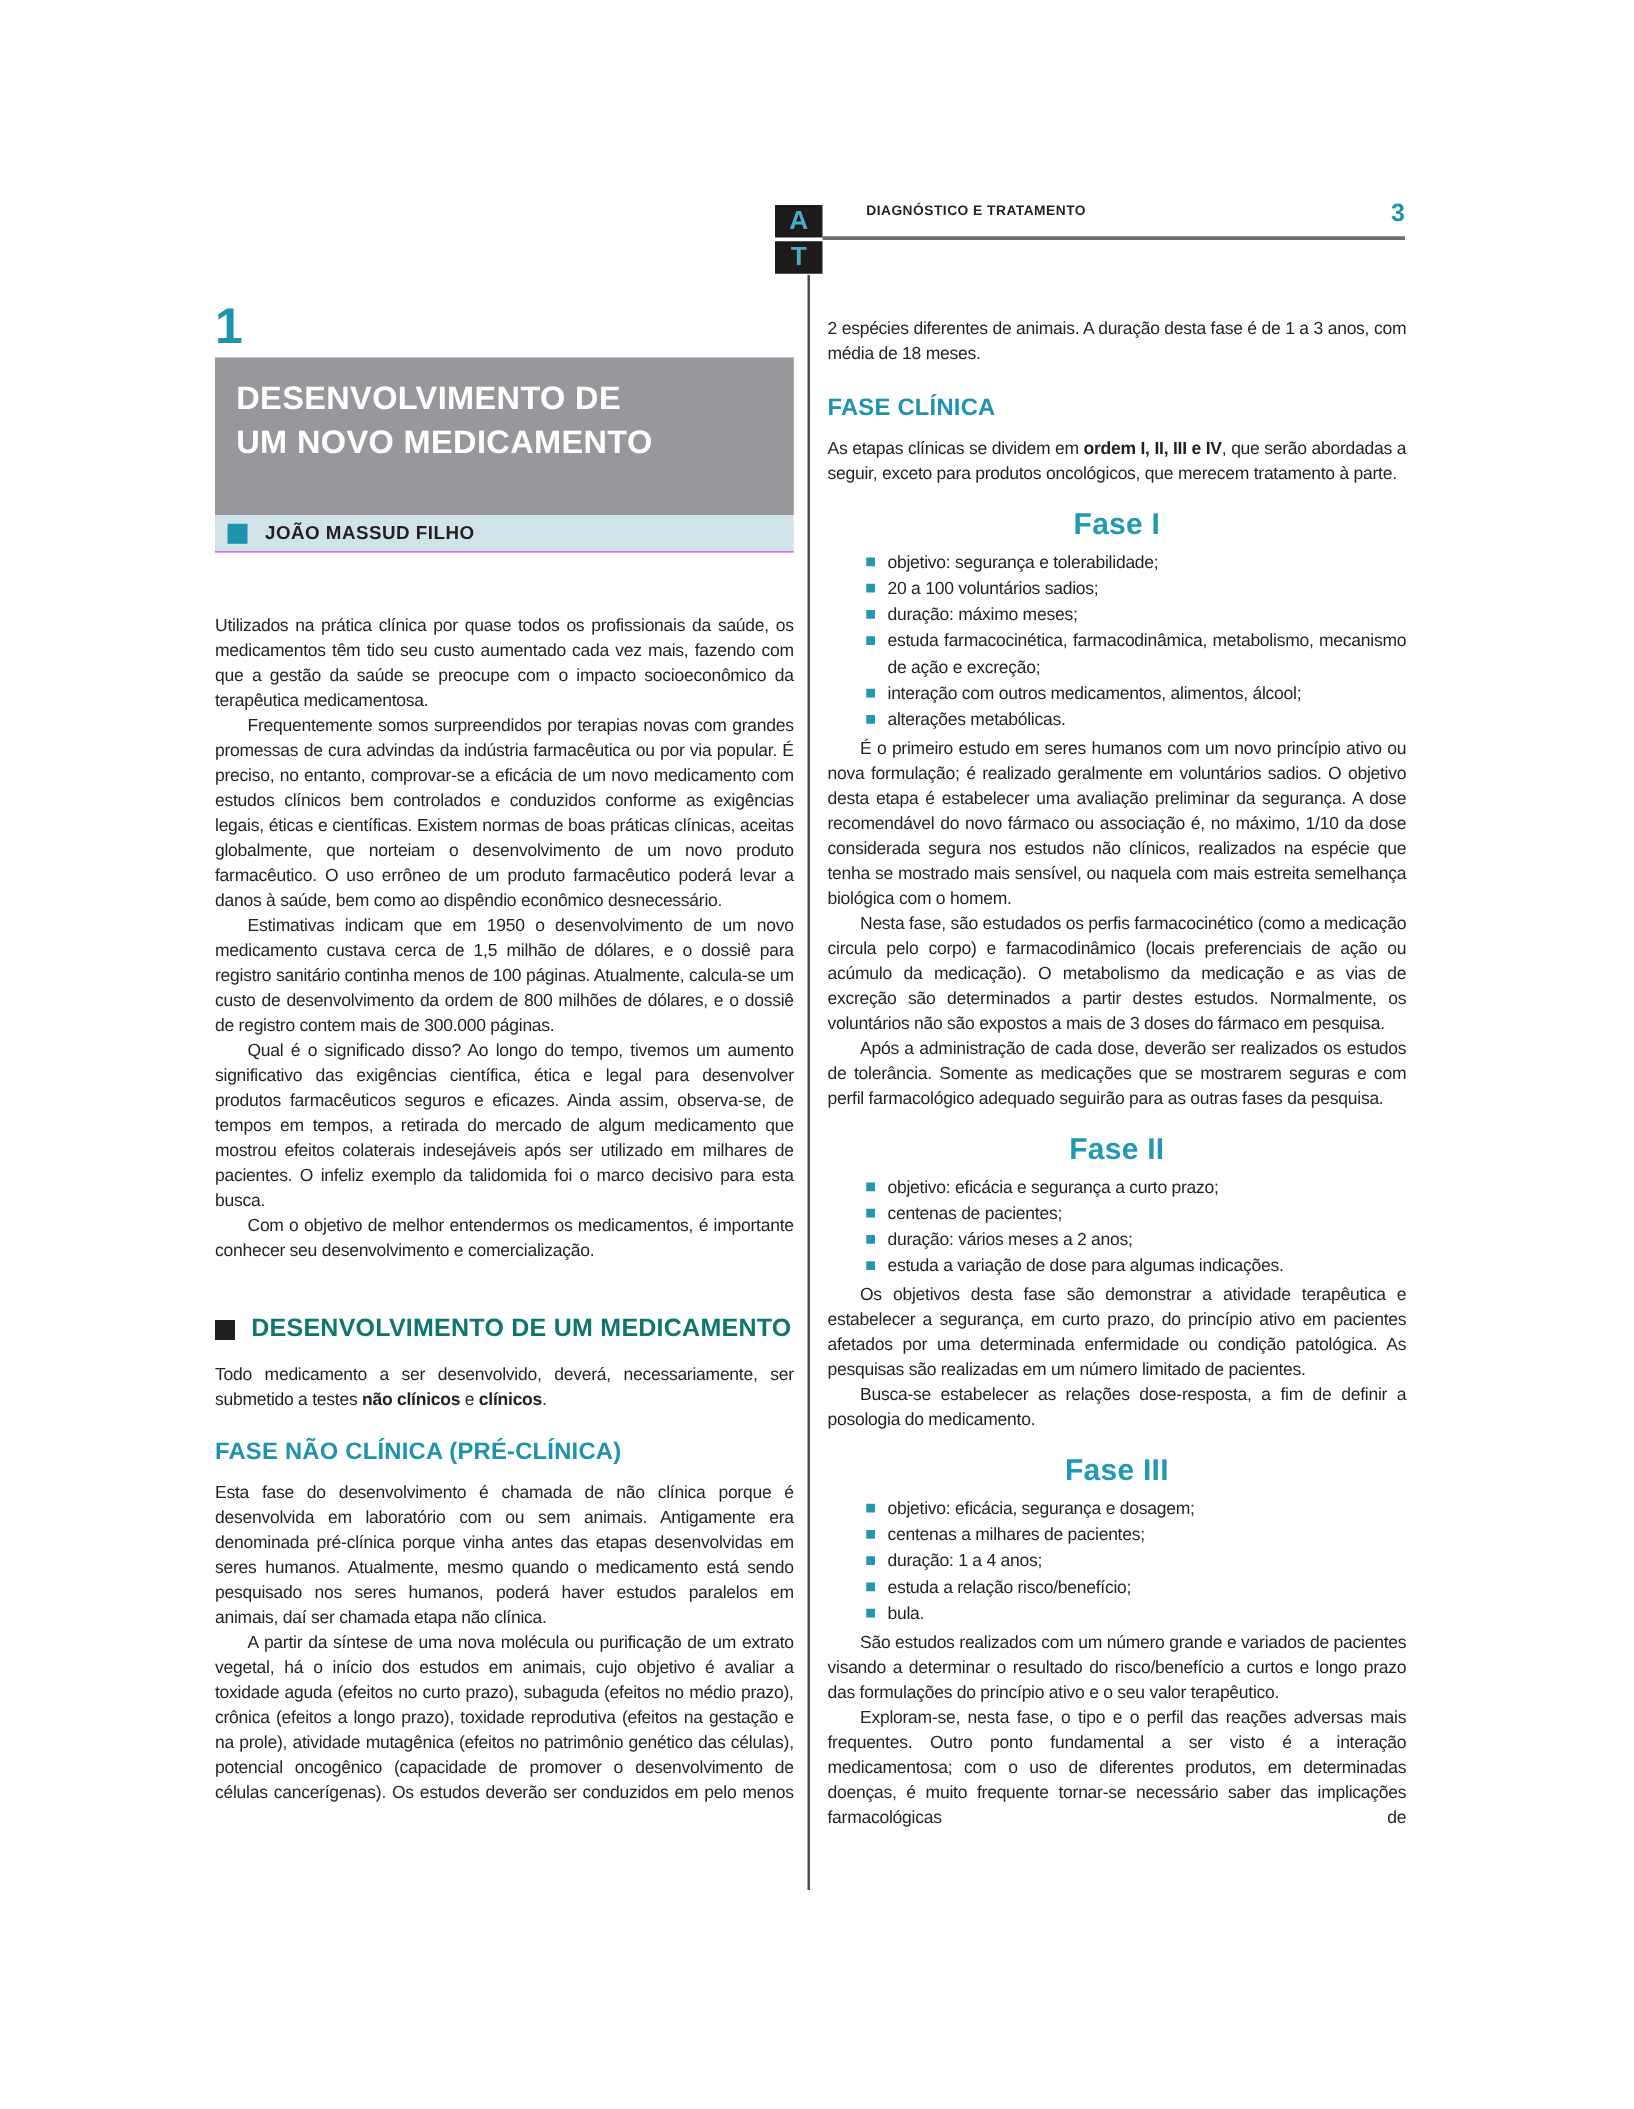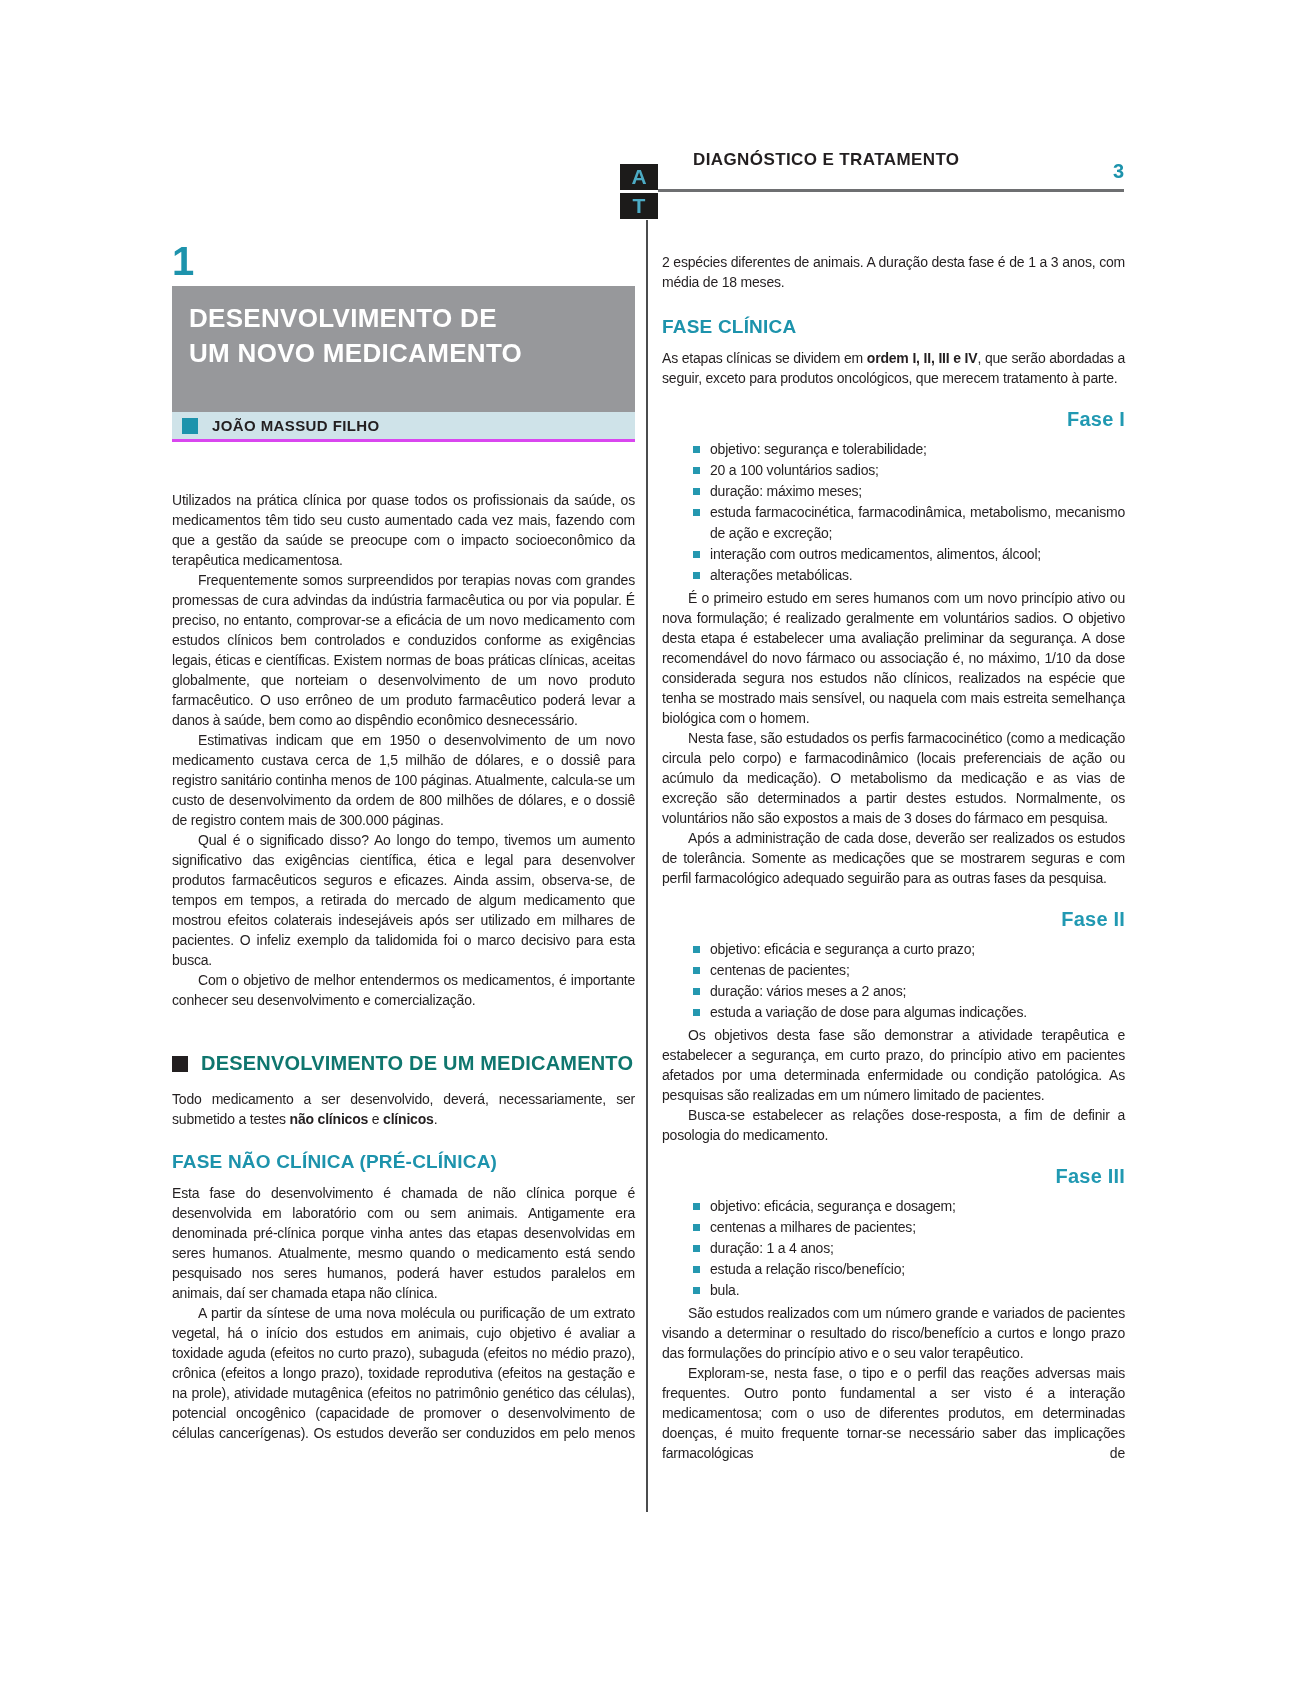--- a/index.html
+++ b/index.html
@@ -16,22 +16,22 @@
 
   
   .at-logo { position:absolute; left:620px; top:164px; width:38px; height:56px; }
   .logo-cell {
     width:38px; height:26px; background:#1c1b1a;
     color:#4cabc4; font-weight:bold; font-size:21px; line-height:26px;
     text-align:center;
   }
   .logo-cell + .logo-cell { margin-top:3px; }
   .running-title {
-    position:absolute; left:693px; top:150px;
-    font-size:17px; font-weight:bold; letter-spacing:0.4px; color:#231f20;
+    position:absolute; left:693px; top:163px;
+    font-size:11px; font-weight:bold; letter-spacing:0.4px; color:#231f20;
   }
   .page-number {
     position:absolute; top:160px; left:1100px; width:24px;
     font-size:20px; font-weight:bold; color:#1d93ac; text-align:right;
   }
   .header-rule {
     position:absolute; left:658px; top:189px; width:466px; height:2.5px;
     background:#6e6f71;
   }
   .column-divider {
@@ -52,40 +52,40 @@
   .chapter-number {
     font-size:40px; line-height:38px; font-weight:bold; color:#1d93ac;
     margin-bottom:6px; text-align:left;
   }
   .chapter-title-box {
     background:#97989b; min-height:126px; padding:15px 16px 0 17px;
     color:#ffffff; font-size:26px; line-height:35px; font-weight:bold;
     letter-spacing:0.3px; text-align:left;
   }
   .author-bar {
-    height:30px; background:#cfe3e9; border-bottom:3px solid #d946ef;
+    height:30px; background:#cfe3e9; border-bottom:1px solid #d946ef;
     display:flex; align-items:center; padding-left:10px;
     font-size:15px; font-weight:bold; letter-spacing:0.4px; text-align:left;
   }
   .author-square { width:16px; height:16px; background:#1d93ac; margin-right:14px; flex:0 0 auto; }
   .after-author { margin-top:48px; }
 
   
   .section-h {
     margin:42px 0 14px 0; font-size:20px; line-height:23px; font-weight:bold;
     color:#0f766e; letter-spacing:0.2px; text-align:left; display:flex; align-items:center;
   }
   .blk-sq { width:16px; height:16px; background:#231f20; margin-right:13px; flex:0 0 auto; }
   .sub-h {
     margin:22px 0 10px 0; font-size:19px; line-height:22px; font-weight:bold;
     color:#1d93ac; letter-spacing:0.2px; text-align:left;
   }
   .phase-h {
-    margin:20px 0 8px 0; font-size:20px; line-height:23px; font-weight:bold;
-    color:#2199b2; letter-spacing:0.2px; text-align:right;
+    margin:20px 0 8px 0; font-size:24px; line-height:23px; font-weight:bold;
+    color:#2199b2; letter-spacing:0.2px; text-align:center;
   }
 
   
   ul.bullets { list-style:none; margin:0 0 2px 0; padding:0; }
   ul.bullets li { position:relative; padding-left:48px; line-height:21px; text-align:justify; }
   .sq {
     position:absolute; left:31px; top:7px; width:7px; height:7px;
     background:#2598b0;
   }
 </style>

